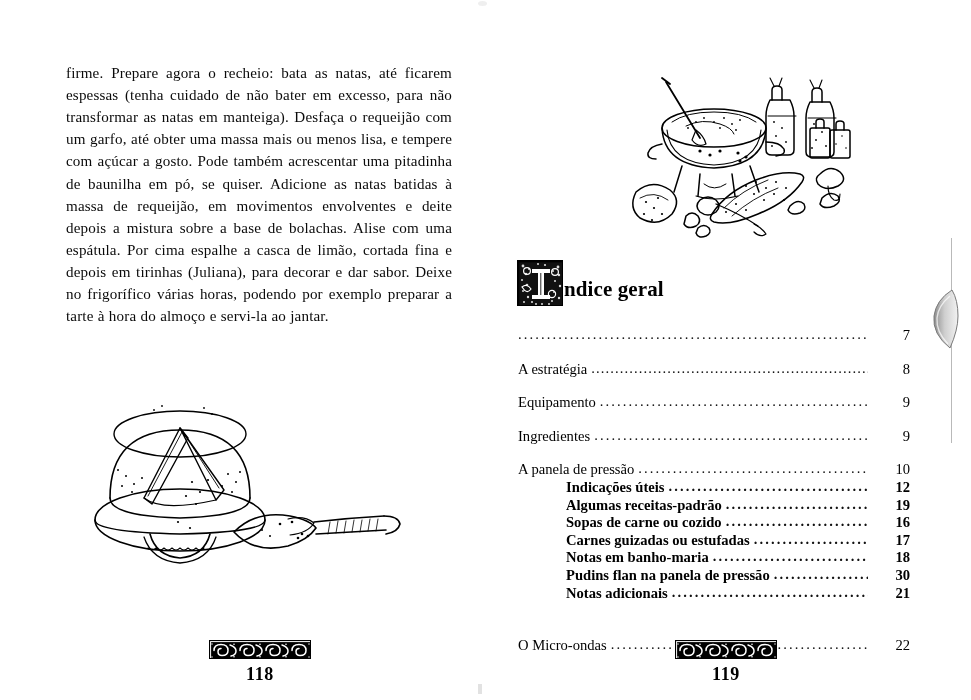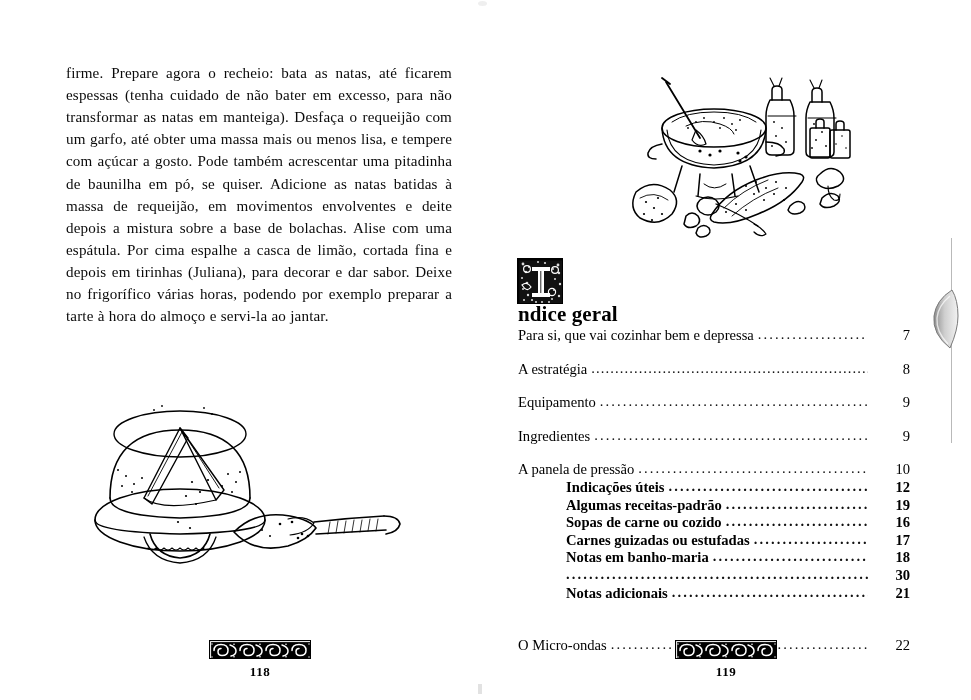--- a/index.html
+++ b/index.html
@@ -52,23 +52,22 @@
 
   .illus-cake      { left: 92px;  top: 372px; width: 330px; height: 228px; }
   .illus-fondue    { left: 604px; top: 56px;  width: 258px; height: 188px; }
 
   
   .toc-head {
     position: absolute;
     left: 517px;
     top: 258px;
     display: flex;
-    align-items: flex-start;
+    align-items: flex-end;
     height: 48px;
-    flex-direction: column;
   }
   .dropcap {
     width: 46px;
     height: 46px;
     flex: 0 0 46px;
     position: relative;
     background: #1a1a1a;
     border: 1.5px solid #000;
     box-sizing: border-box;
     overflow: hidden;
@@ -131,21 +130,21 @@
     background: #000;
     border: 1px solid #000;
     box-sizing: border-box;
     position: relative;
     overflow: hidden;
   }
   .ornament svg { position: absolute; left: 0; top: 0; }
 
   .folio-num {
     margin-top: 5px;
-    font-size: 13px;
+    font-size: 18px;
     font-weight: bold;
     letter-spacing: 0.04em;
   }
 
   
   .artifact { position: absolute; }
   .edge-line {
     left: 951px;
     top: 238px;
     width: 1px;
@@ -443,21 +442,20 @@
           <path d="M22.8 12 L22.8 34"></path>
         </g>
         <rect x="0.7" y="0.7" width="44.6" height="44.6" fill="none" stroke="#000" stroke-width="1.4"></rect>
       </svg>
     </div>
     <div class="toc-head-text">ndice geral</div>
   </div>
 
   <div class="toc">
       <div class="toc-row">
-        <span class="label">Para si, que vai cozinhar bem e depressa</span>
         <span class="leader">........................................................................................................................</span>
         <span class="pageno">7</span>
       </div>
       <div class="toc-row gap-lg">
         <span class="label">A estratégia</span>
         <span class="leader" style="letter-spacing: 1.1px;">........................................................................................................................</span>
         <span class="pageno">8</span>
       </div>
       <div class="toc-row gap-lg">
         <span class="label">Equipamento</span>
@@ -493,20 +491,21 @@
         <span class="label">Carnes guizadas ou estufadas</span>
         <span class="leader">........................................................................................................................</span>
         <span class="pageno">17</span>
       </div>
       <div class="toc-row sub tight">
         <span class="label">Notas em banho-maria</span>
         <span class="leader">........................................................................................................................</span>
         <span class="pageno">18</span>
       </div>
       <div class="toc-row sub tight">
+        <span class="label">Pudins flan na panela de pressão</span>
         <span class="leader">........................................................................................................................</span>
         <span class="pageno">30</span>
       </div>
       <div class="toc-row sub tight">
         <span class="label">Notas adicionais</span>
         <span class="leader">........................................................................................................................</span>
         <span class="pageno">21</span>
       </div>
       <div class="toc-row gap-section">
         <span class="label">O Micro-ondas</span>

